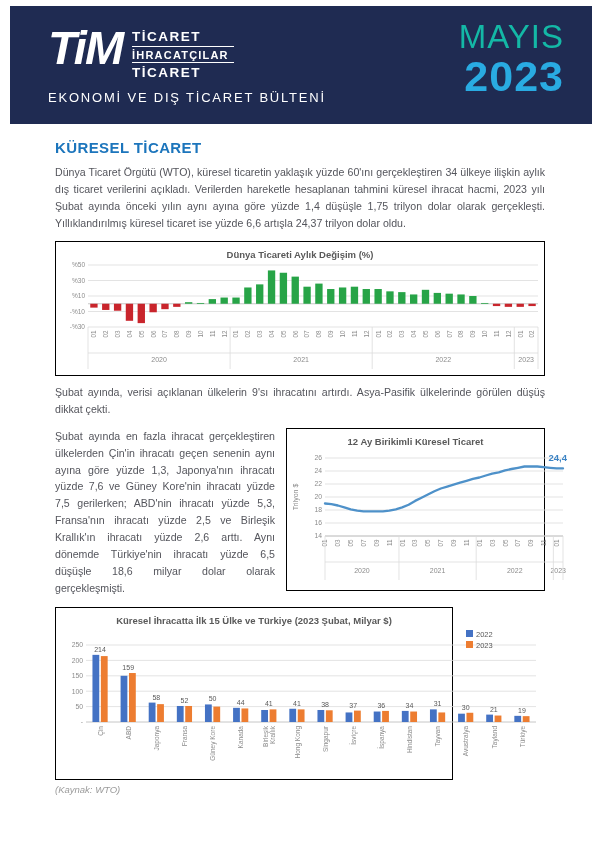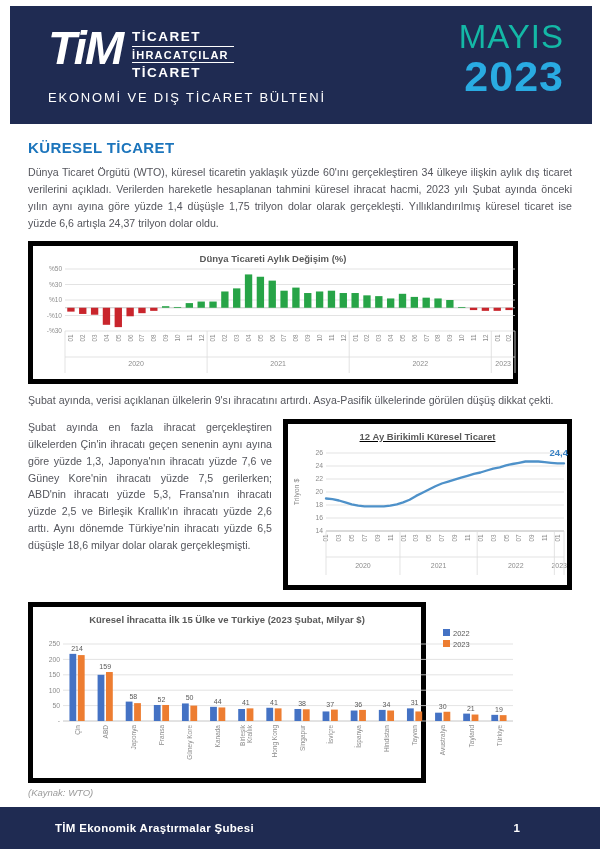--- a/index.html
+++ b/index.html
@@ -13,28 +13,28 @@
   .logo-stack{margin-left:10px;margin-top:3px;width:102px;text-align:left;}
   .logo-stack .l1{font-size:13.5px;font-weight:800;letter-spacing:1.5px;padding-bottom:2px;}
   .logo-stack .l2{font-size:11px;font-weight:700;letter-spacing:1.2px;border-top:1.5px solid #fff;
                   border-bottom:1.5px solid #fff;padding:1.5px 0;}
   .logo-stack .l3{font-size:13.5px;font-weight:800;letter-spacing:1.5px;padding-top:2px;}
   .header-subtitle{position:absolute;left:38px;top:84px;font-size:13px;font-weight:400;letter-spacing:1.8px;}
   .issue{position:absolute;right:28px;top:14px;text-align:right;line-height:1;}
   .issue .month{font-size:33px;font-weight:400;letter-spacing:1px;color:#14b8a6;}
   .issue .year{font-size:43px;font-weight:700;letter-spacing:1px;color:#29abe2;margin-top:2px;}
   
-  .main{position:absolute;top:124px;left:0;right:0;padding:0 28px;}
+  .main{position:absolute;top:124px;left:0;right:0;padding:0 55px;}
   h1.section-title{margin:15px 0 0 0;font-size:15px;font-weight:800;color:#1c75bc;letter-spacing:.4px;}
   p.body{margin:8px 0 0 0;font-size:10.6px;line-height:1.6;color:#54555c;text-align:justify;}
-  .chart-box{background:#fff;border:5px solid #000000;box-sizing:border-box;}
+  .chart-box{background:#fff;border:1px solid #000000;box-sizing:border-box;}
   .chart1-box{margin-top:9px;width:490px;padding:5px 2px 2px 2px;}
   .chart-title{text-align:center;font-size:9.5px;font-weight:700;color:#595959;margin:2px 0 1px 0;}
   .middle{margin-top:10px;overflow:visible;}
-  .chart2-box{float:right;width:289px;padding:5px 2px 2px 2px;margin-left:11px;margin-bottom:12px;text-decoration:underline;}
+  .chart2-box{float:right;width:259px;padding:5px 2px 2px 2px;margin-left:11px;margin-bottom:12px;}
   .chart3-box{margin-top:10px;width:398px;padding:5px 2px 2px 2px;clear:both;}
   .kaynak{margin:4px 0 0 0;font-size:9.5px;font-style:italic;color:#9b9b9b;}
   
   .footer{position:absolute;left:0;right:0;bottom:0;height:42px;background:#1f2b52;color:#fff;
           display:flex;align-items:center;justify-content:space-between;padding:0 55px 0 55px;box-sizing:border-box;}
   .footer .ftext{font-size:11.5px;font-weight:700;letter-spacing:.3px;}
   .footer .fpage{font-size:11.5px;font-weight:700;margin-right:25px;}
   svg{display:block;}
 </style>
 </head>
@@ -307,17 +307,13 @@
           <rect x="408" y="3" width="7" height="7" fill="#4472c4"></rect>
           <text x="418" y="9.5" font-family="&quot;Liberation Sans&quot;,sans-serif" font-size="7.5" fill="#595959">2022</text>
           <rect x="408" y="14" width="7" height="7" fill="#ed7d31"></rect>
           <text x="418" y="20.5" font-family="&quot;Liberation Sans&quot;,sans-serif" font-size="7.5" fill="#595959">2023</text>
         </svg>
     </div>
 
     <p class="kaynak">(Kaynak: WTO)</p>
   </div>
 
-  <div class="footer">
-    <span class="ftext">TİM Ekonomik Araştırmalar Şubesi</span>
-    <span class="fpage">1</span>
-  </div>
 </div>
 
 </body></html>

